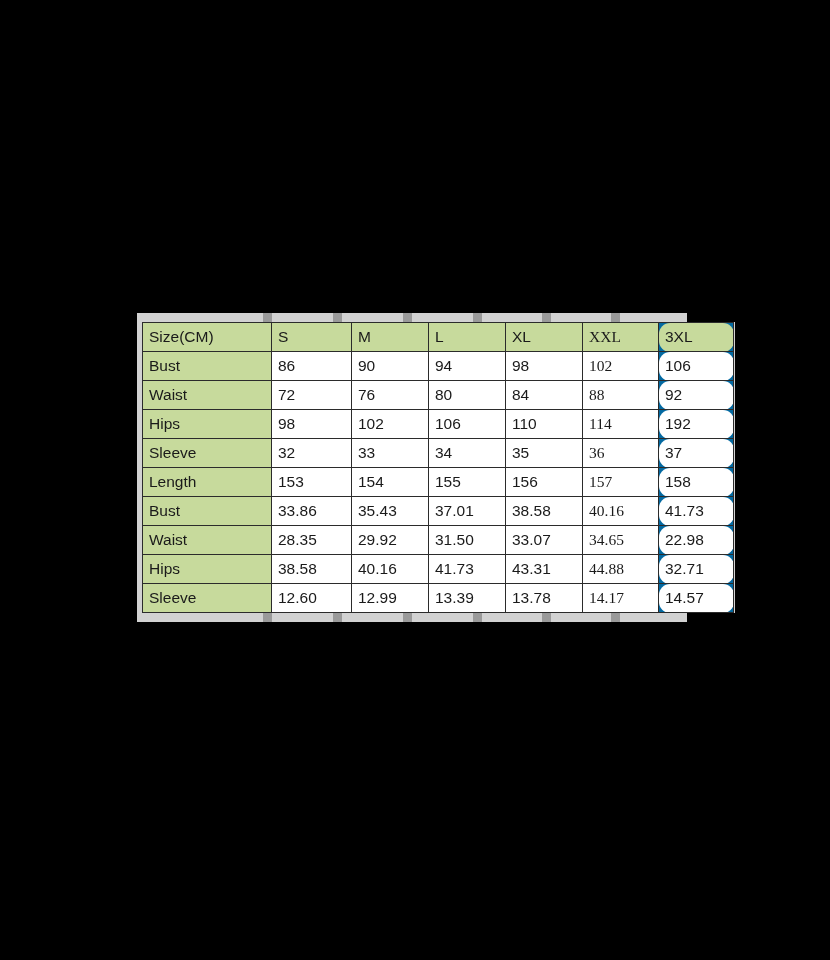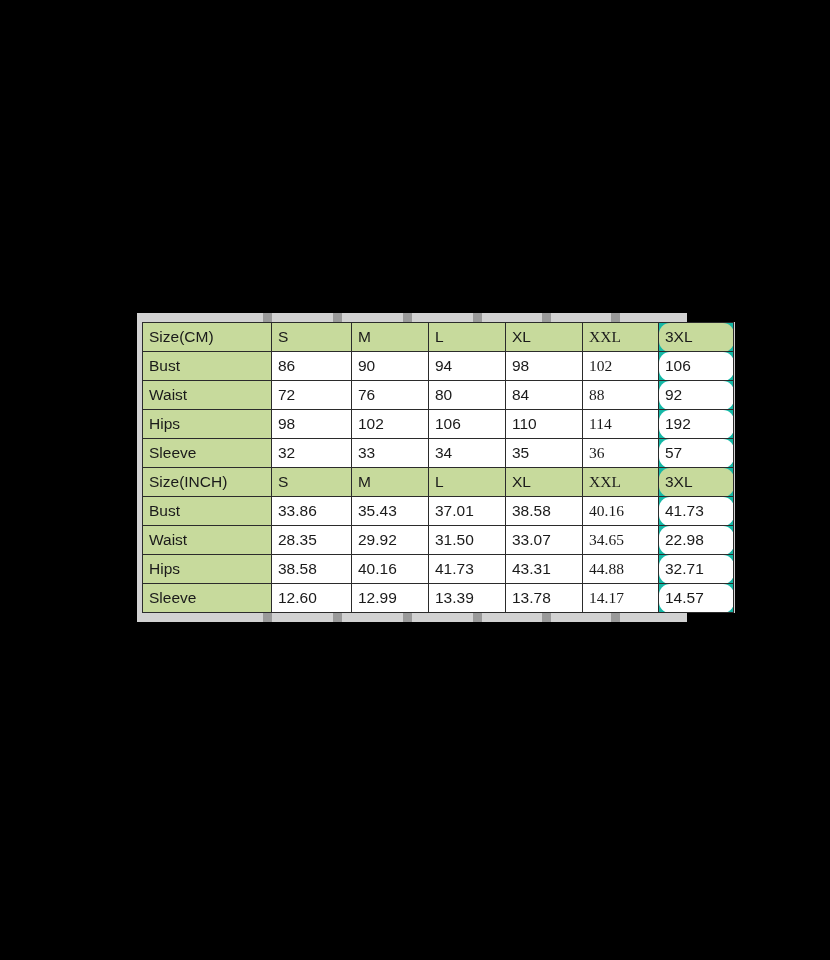--- a/index.html
+++ b/index.html
@@ -61,21 +61,21 @@
   .right-gutter {
     width: 1px;
     background: #d2d2d2;
     flex: 0 0 1px;
   }
 
   table.size-table {
     border-collapse: collapse;
     table-layout: fixed;
     width: 544px;
-    background: #14b8a6;
+    background: #0369a1;
     padding-left: 12px;
   }
   table.size-table td {
     border: 1px solid #2b2b2b;
     font-size: 15.5px;
     color: #1a1a1a;
     padding: 4px 0 5px 6px;
     height: 19px;
     line-height: 19px;
     white-space: nowrap;
@@ -150,30 +150,30 @@
               <td class="v5 white">114</td>
               <td class="v6 white">192</td>
             </tr>
             <tr>
               <td class="label-col green">Sleeve</td>
               <td class="v1 white">32</td>
               <td class="v2 white">33</td>
               <td class="v3 white">34</td>
               <td class="v4 white">35</td>
               <td class="v5 white">36</td>
-              <td class="v6 white">57</td>
-            </tr>
-            <tr>
-              <td class="label-col green">Size(INCH)</td>
-              <td class="v1 green">S</td>
-              <td class="v2 green">M</td>
-              <td class="v3 green">L</td>
-              <td class="v4 green">XL</td>
-              <td class="v5 green">XXL</td>
-              <td class="v6 green">3XL</td>
+              <td class="v6 white">37</td>
+            </tr>
+            <tr>
+              <td class="label-col green">Length</td>
+              <td class="v1 white">153</td>
+              <td class="v2 white">154</td>
+              <td class="v3 white">155</td>
+              <td class="v4 white">156</td>
+              <td class="v5 white">157</td>
+              <td class="v6 white">158</td>
             </tr>
             <tr>
               <td class="label-col green">Bust</td>
               <td class="v1 white">33.86</td>
               <td class="v2 white">35.43</td>
               <td class="v3 white">37.01</td>
               <td class="v4 white">38.58</td>
               <td class="v5 white">40.16</td>
               <td class="v6 white">41.73</td>
             </tr>

